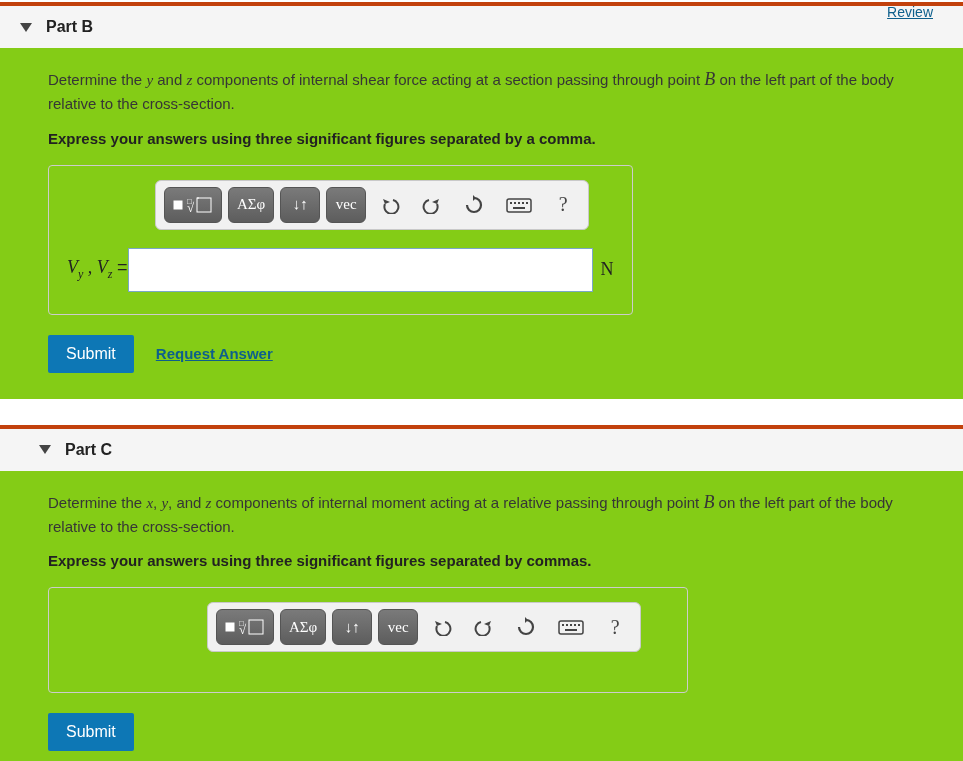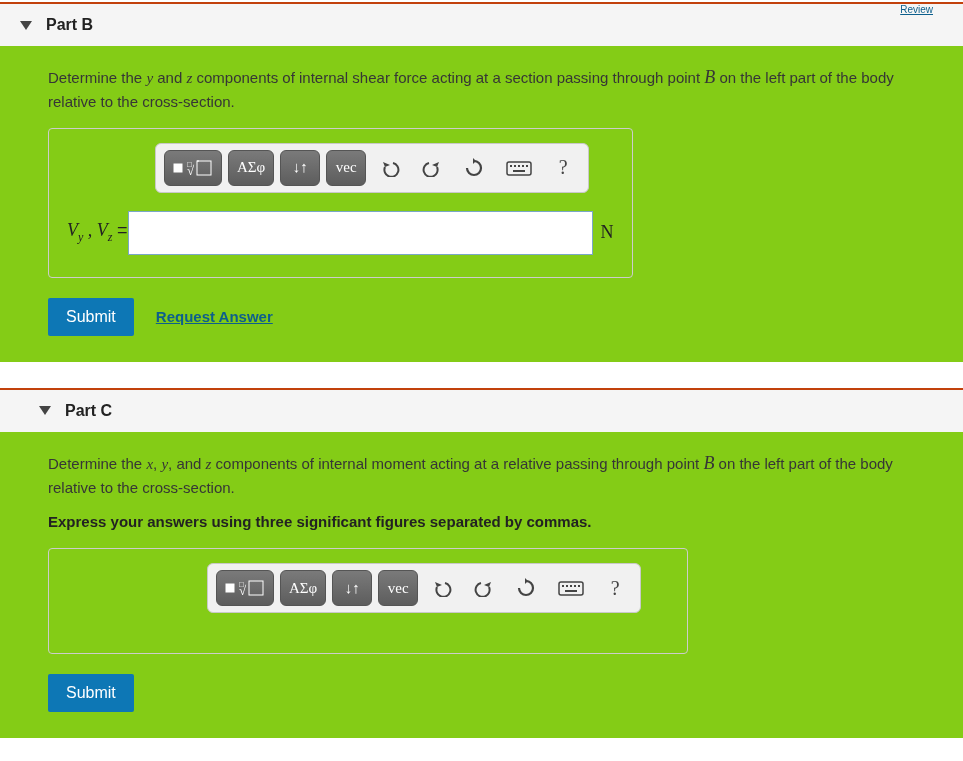--- a/index.html
+++ b/index.html
@@ -5,21 +5,21 @@
   * { box-sizing: border-box; margin: 0; padding: 0; }
   body {
     font-family: Arial, Helvetica, sans-serif;
     font-size: 15px;
     color: #333;
     background: #fff;
     width: 963px;
   }
   .part-section {
     background: #f5f5f5;
-    border-top: 2px solid #c2410c;
+    border-top: 4px solid #c2410c;
     padding: 8px 20px 8px 20px;
   }
   .part-header {
     display: flex;
     align-items: center;
     gap: 14px;
     font-weight: bold;
     font-size: 16px;
     color: #222;
     padding: 4px 0;
@@ -137,21 +137,21 @@
   .link {
     color: #0d5f8c;
     text-decoration: underline;
     font-weight: bold;
     font-size: 15px;
     cursor: pointer;
   }
   .review-link {
     color: #0d5f8c;
     text-decoration: underline;
-    font-size: 10px;
+    font-size: 14px;
     float: right;
     margin-right: 30px;
     margin-top: 2px;
   }
   .topgap { height: 2px; background:#fff; }
 </style>
 </head>
 <body>
 
 <div class="topgap"></div>
@@ -161,20 +161,21 @@
   <div class="part-header">
     <span class="caret"></span>
     <span>Part B</span>
   </div>
 </div>
 
 <div class="part-body">
   <p class="prompt-text">
     <span>Determine the </span><span class="mvar">y</span><span> and </span><span class="mvar">z</span><span> components of internal shear force acting at a section passing through point </span><span class="mpoint">B</span><span> on the left part of the body relative to the cross-section.</span>
   </p>
+  <p class="instr">Express your answers using three significant figures separated by a comma.</p>
 
   <div class="answer-box">
     <div class="toolbar">
       <button class="tb-btn">
         <svg width="40" height="20" viewBox="0 0 40 20">
           <rect x="1" y="6" width="8" height="8" fill="#fff" stroke="#fff"></rect>
           <text x="14" y="9" fill="#fff" font-size="8" font-family="serif">□</text>
           <text x="14" y="17" fill="#fff" font-size="13" font-family="serif">√</text>
           <rect x="24" y="3" width="14" height="14" fill="none" stroke="#fff"></rect>
           <line x1="24" y1="3" x2="26" y2="3" stroke="#fff"></line>

